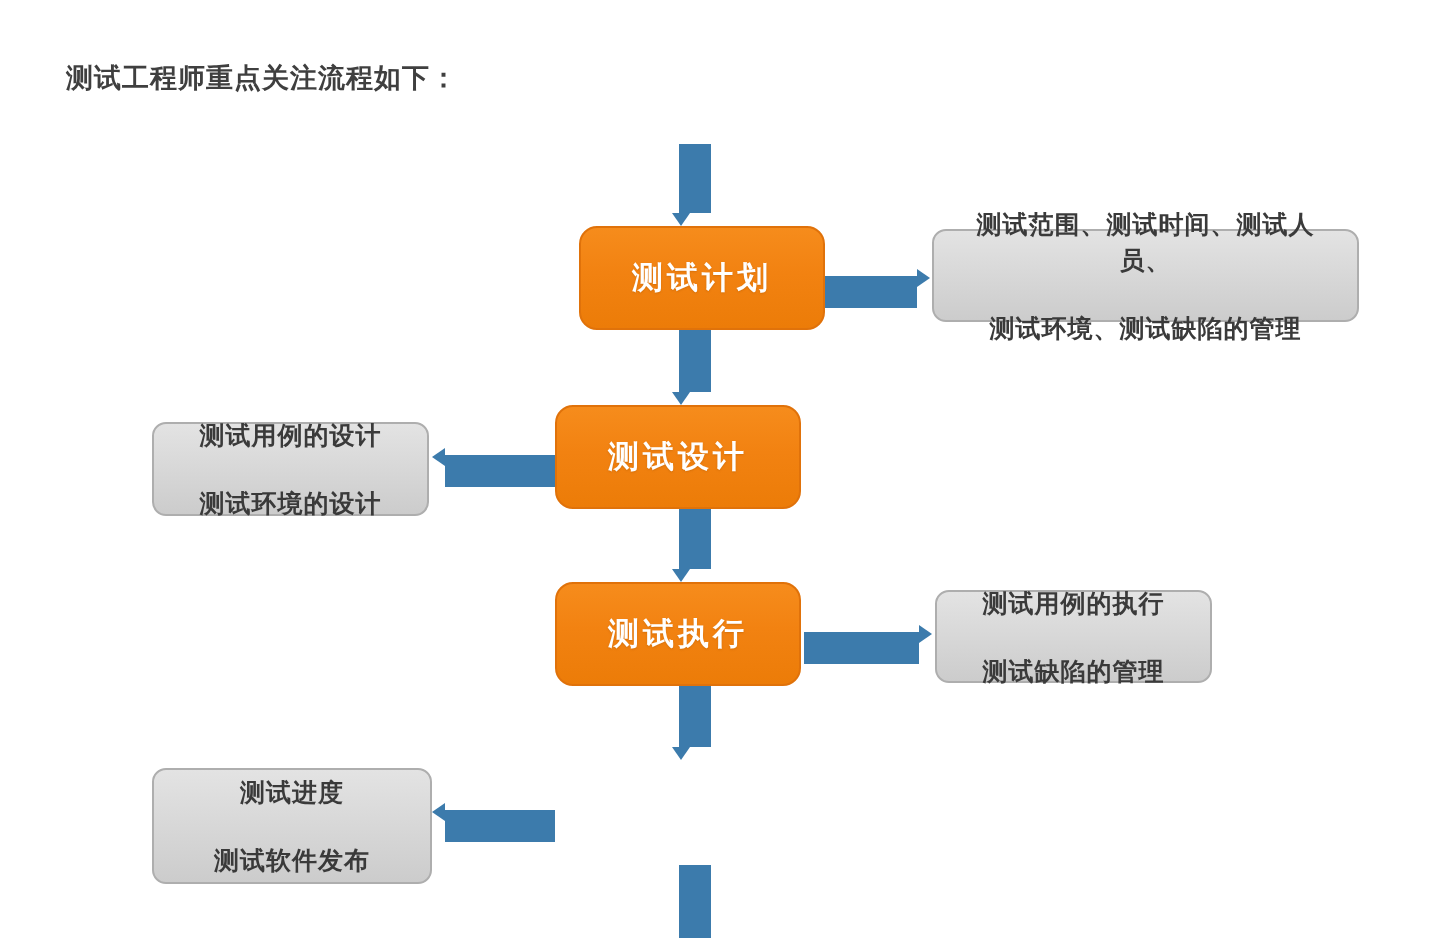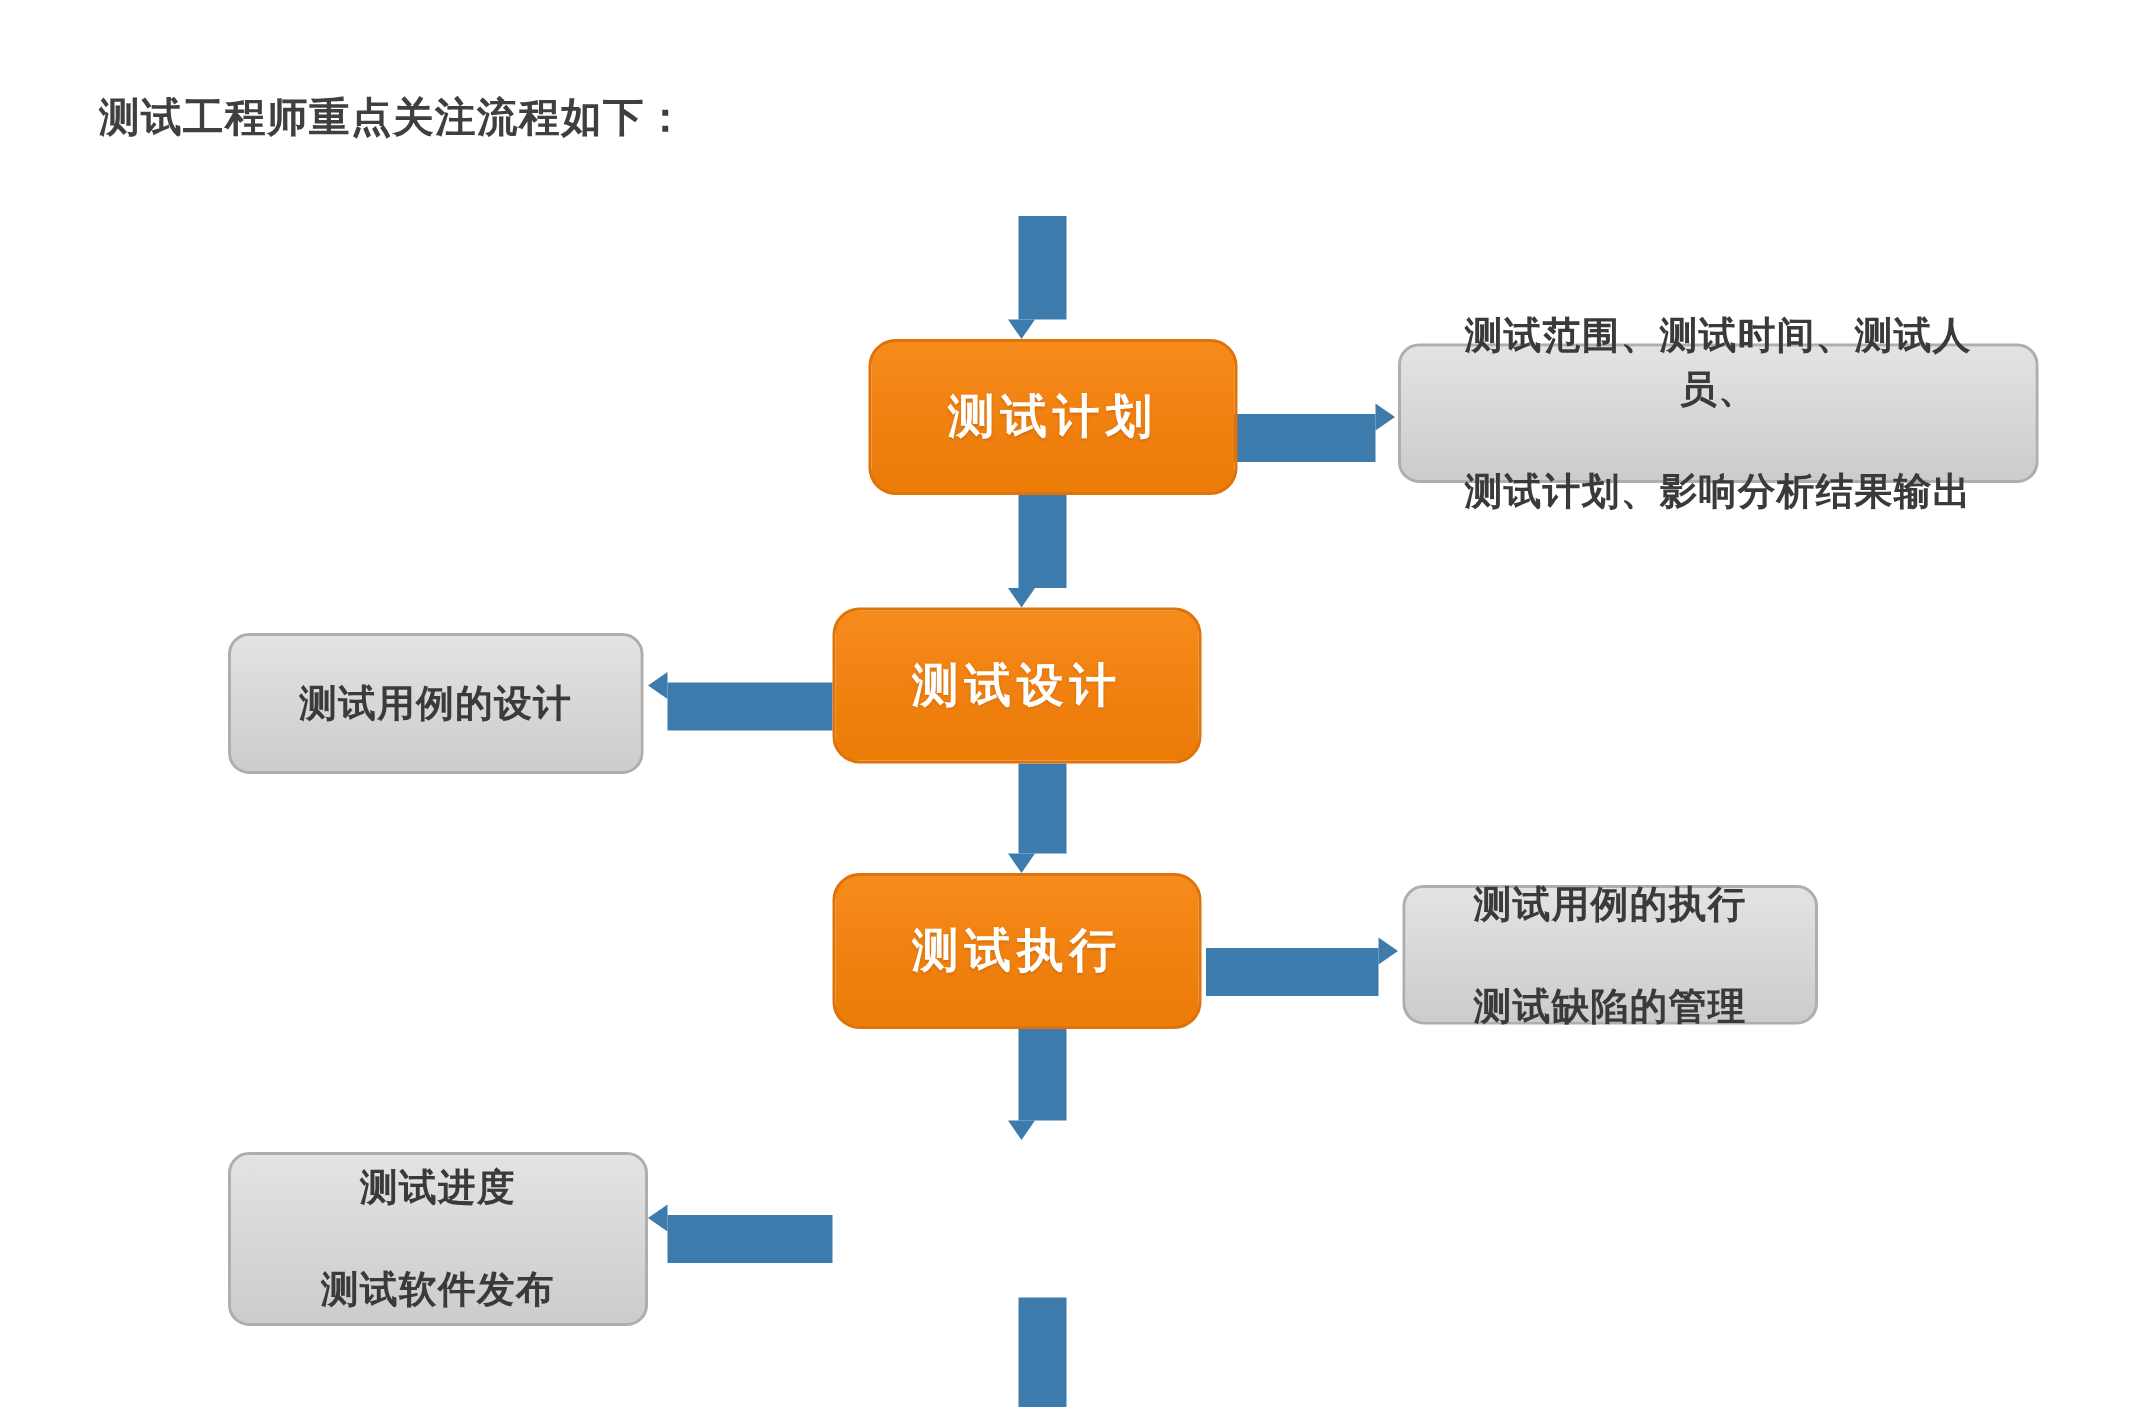--- a/index.html
+++ b/index.html
@@ -138,24 +138,25 @@
   </div>
   <div class="stage" id="stage-design">
     <span>测试设计</span>
   </div>
   <div class="stage" id="stage-exec">
     <span>测试执行</span>
   </div>
 
   <div class="note" id="note-plan">
     <span>测试范围、测试时间、测试人员、</span>
-    <span>测试计划、影响分析结果输出</span>
+    <span>测试环境、测试缺陷的管理</span>
   </div>
   <div class="note" id="note-design">
     <span>测试用例的设计</span>
+    <span>测试环境的设计</span>
   </div>
   <div class="note" id="note-exec">
     <span>测试用例的执行</span>
     <span>测试缺陷的管理</span>
   </div>
   <div class="note" id="note-report">
     <span>测试进度</span>
     <span>测试软件发布</span>
   </div>
 

